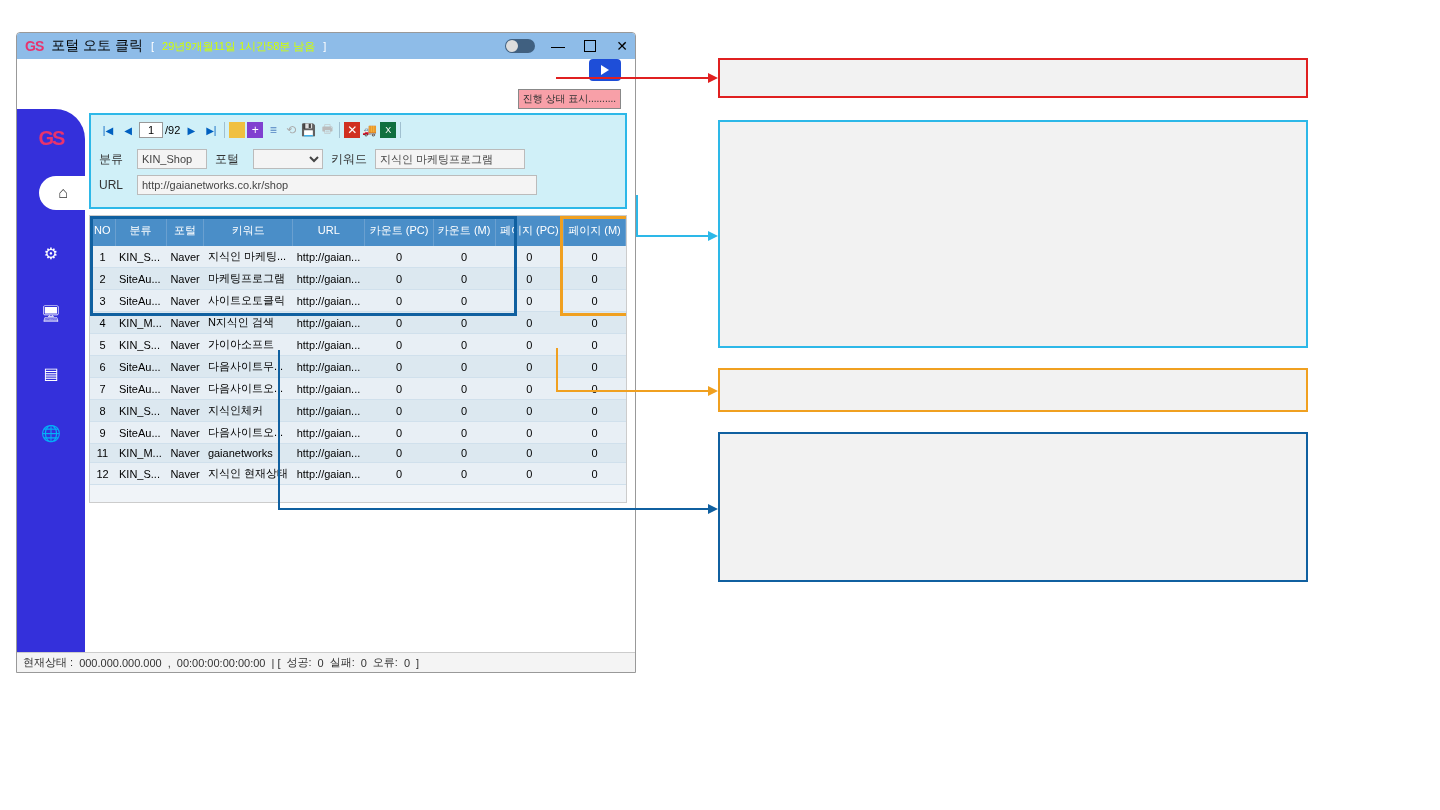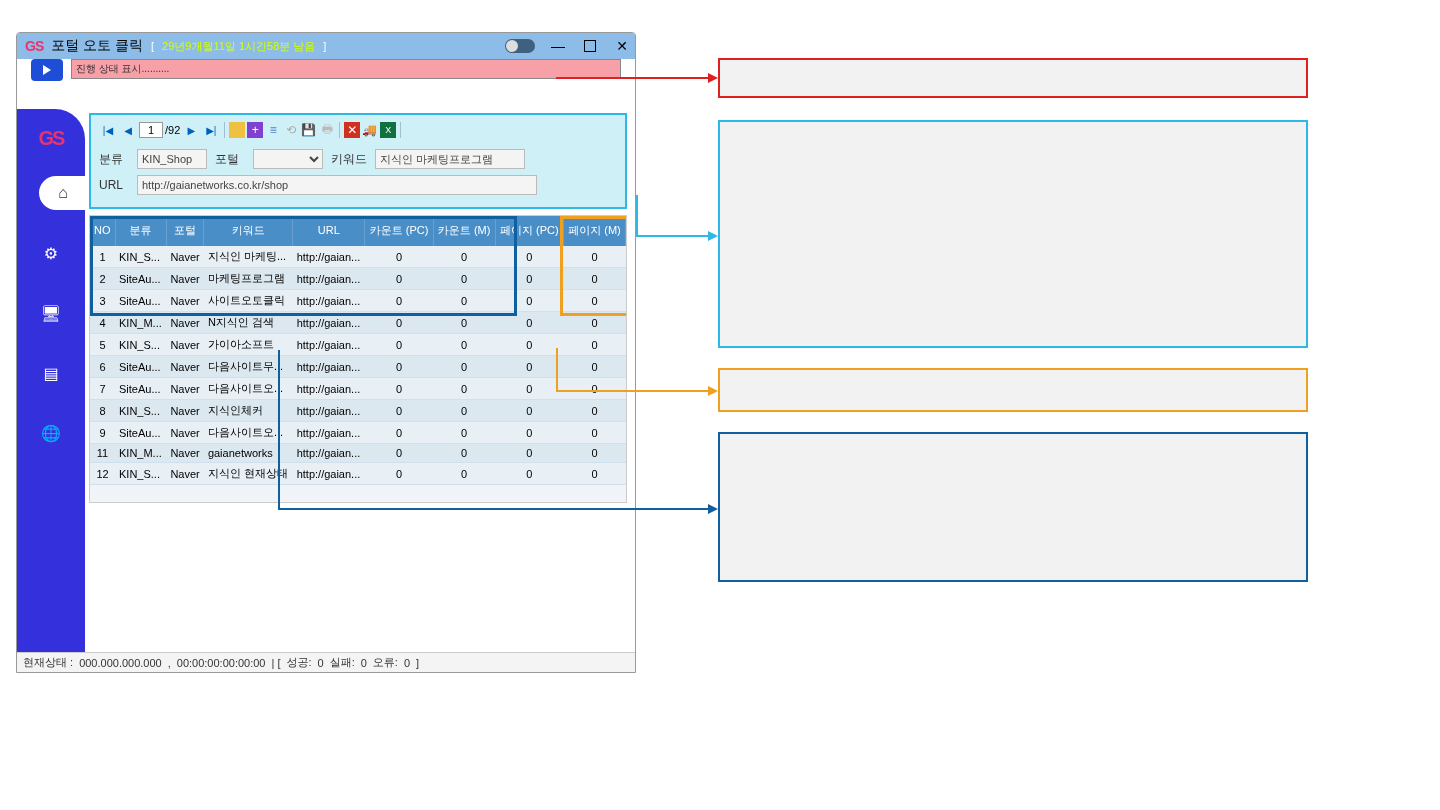--- a/index.html
+++ b/index.html
@@ -11,21 +11,21 @@
 .titlebar .logo { color: #e8336d; font-weight: bold; font-size: 14px; letter-spacing: -1px; }
 .titlebar .title { color: #000; font-size: 14px; }
 .titlebar .countdown { color: #d2ff00; font-size: 11px; }
 .titlebar .bracket { color: #fff; font-size: 11px; }
 .toggle { position: absolute; right: 100px; width: 30px; height: 14px; background: #406080; border-radius: 7px; }
 .toggle::after { content: ""; position: absolute; left: 1px; top: 1px; width: 12px; height: 12px; background: #ddd; border-radius: 50%; }
 .winbtn { position: absolute; top: 0; height: 26px; width: 26px; display: flex; align-items: center; justify-content: center; font-size: 14px; cursor: pointer; }
 .winbtn.min { right: 64px; } .winbtn.max { right: 32px; } .winbtn.close { right: 0; }
 .winbtn.max::before { content: ""; width: 10px; height: 10px; border: 1.5px solid #000; }
 
-.topbar { height: 50px; background: #fff; display: flex; align-items: flex-start; gap: 8px; padding: 0 14px; }
+.topbar { height: 50px; background: #fff; display: flex; align-items: flex-end; gap: 8px; padding: 0 14px; flex-direction: column; }
 .play-btn { width: 32px; height: 22px; background: #1e4ed8; border-radius: 4px; display: flex; align-items: center; justify-content: center; }
 .play-btn::before { content: ""; border-left: 8px solid #fff; border-top: 5px solid transparent; border-bottom: 5px solid transparent; }
 .status-bar { flex: 1; height: 20px; background: #f8a0a8; border: 1px solid #888; font-size: 10px; padding: 2px 4px; color: #333; }
 
 .main { display: flex; height: calc(100% - 26px - 50px - 20px); }
 
 .sidebar { width: 68px; background: #3430db; border-radius: 0 30px 0 0; display: flex; flex-direction: column; align-items: center; padding-top: 18px; gap: 26px; }
 .sidebar .gs { color: #e8336d; font-weight: bold; font-size: 20px; letter-spacing: -2px; }
 .side-item { width: 44px; height: 34px; display: flex; align-items: center; justify-content: center; font-size: 16px; color: #fff; cursor: pointer; }
 .side-item.active { background: #fff; color: #333; border-radius: 18px 0 0 18px; margin-left: 24px; width: 48px; }

